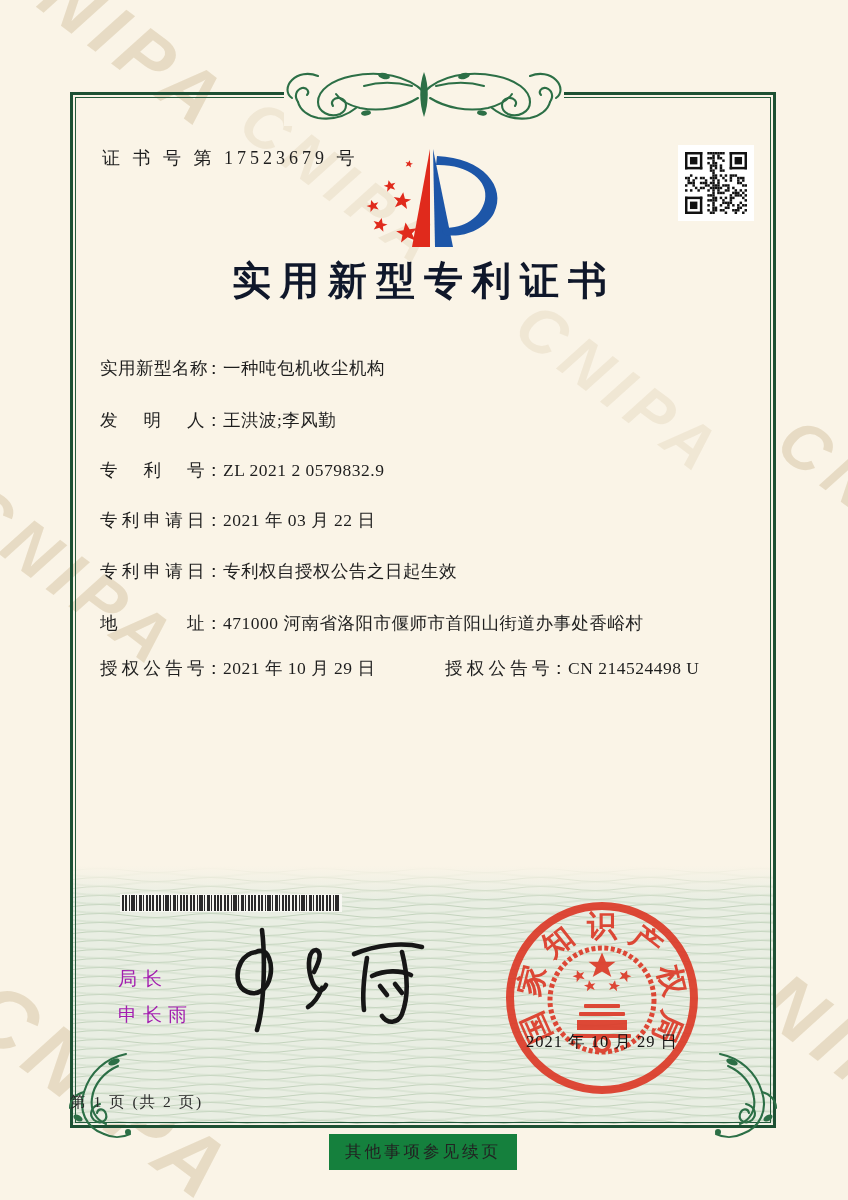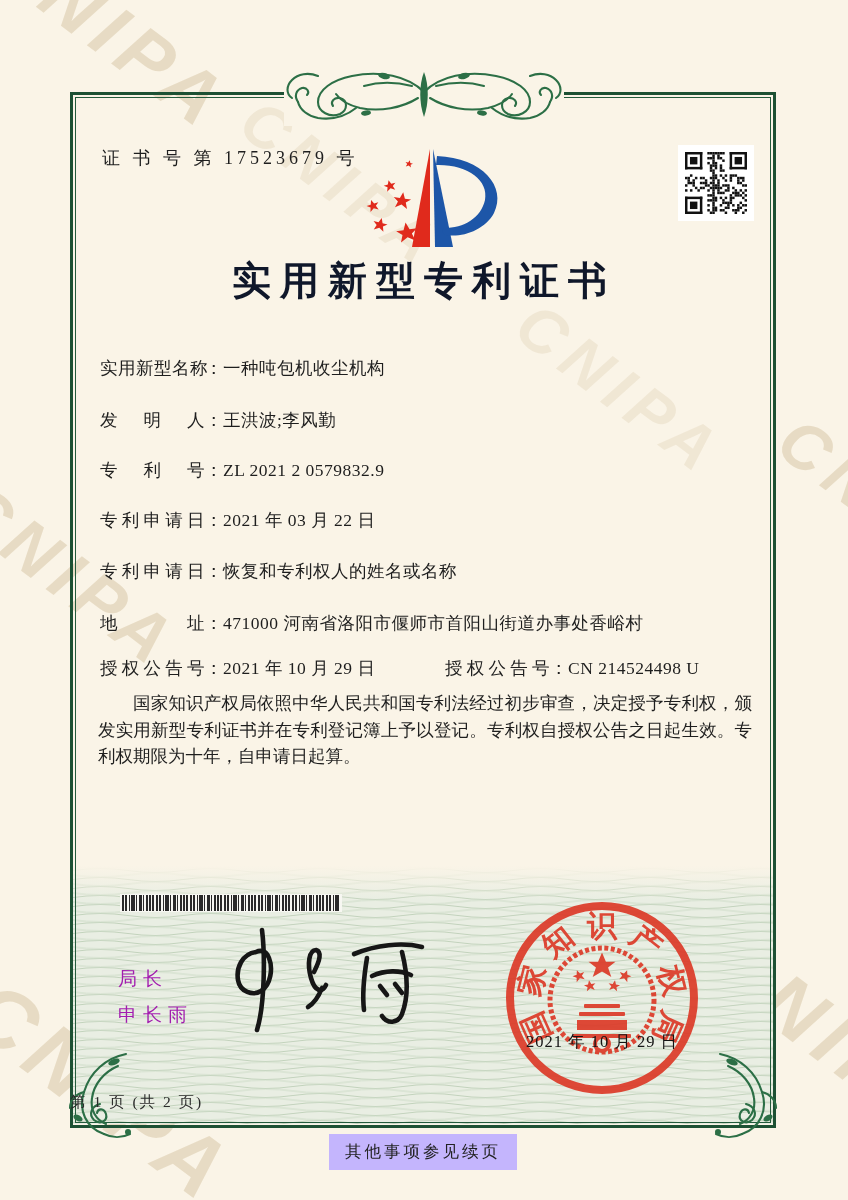--- a/index.html
+++ b/index.html
@@ -58,21 +58,21 @@
   #signature{left:222px;top:922px}
 
   #seal{left:500px;top:896px}
   #seal-date{left:505px;top:1031px;width:194px;text-align:center;font-size:16.5px;
     letter-spacing:1px;color:#141414;z-index:6}
 
   #page-footer{left:70px;top:1092px;width:700px;text-align:left;font-size:15.5px;
     letter-spacing:2px;color:#2a2a2a;z-index:6}
 
   #note-box{left:70px;top:1134px;width:706px;text-align:center;z-index:5}
-  #note-box span{display:inline-block;background:#c4b5fd;padding:7px 16px;
+  #note-box span{display:inline-block;background:#15803d;padding:7px 16px;
     font-size:16.5px;letter-spacing:3px;color:#222}
 
   svg{display:block}
 </style>
 </head>
 <body>
 
 <div class="wm" style="left:-28px;top:-14px;font-size:76px">CNIPA</div>
 <div class="wm wm-light" style="left:225px;top:148px;font-size:62px">CNIPA</div>
 <div class="wm wm-light" style="left:500px;top:352px;font-size:64px">CNIPA</div>
@@ -357,34 +357,33 @@
 <div class="row content" style="top:408px">
   <span class="flabel">发明人</span><span>：</span><span class="fvalue">王洪波;李风勤</span>
 </div>
 <div class="row content" style="top:458px">
   <span class="flabel">专利号</span><span>：</span><span class="fvalue">ZL 2021 2 0579832.9</span>
 </div>
 <div class="row content" style="top:508px">
   <span class="flabel">专利申请日</span><span>：</span><span class="fvalue">2021 年 03 月 22 日</span>
 </div>
 <div class="row content" style="top:559px">
-  <span class="flabel">专利申请日</span><span>：</span><span class="fvalue">恢复和专利权人的姓名或名称</span>
+  <span class="flabel">专利申请日</span><span>：</span><span class="fvalue">专利权自授权公告之日起生效</span>
 </div>
 <div class="row content" style="top:611px">
   <span class="flabel">地址</span><span>：</span><span class="fvalue">471000 河南省洛阳市偃师市首阳山街道办事处香峪村</span>
 </div>
 <div class="row content" style="top:656px">
   <span class="flabel">授权公告号</span><span>：</span><span class="fvalue">2021 年 10 月 29 日</span>
   <span class="pair2">
     <span class="flabel">授权公告号</span><span>：</span><span class="fvalue">CN 214524498 U</span>
   </span>
 </div>
 
 <div id="body-text" class="abs content">
-  <p>国家知识产权局依照中华人民共和国专利法经过初步审查，决定授予专利权，颁发实用新型专利证书并在专利登记簿上予以登记。专利权自授权公告之日起生效。专利权期限为十年，自申请日起算。</p>
 </div>
 
 <div id="barcode" class="abs content">
   <svg id="barcode-svg" width="218" height="16" viewBox="0 0 218 16">
       <rect x="0" y="0" width="2" height="16" fill="#2a2a2a"></rect>
       <rect x="3" y="0" width="2" height="16" fill="#2a2a2a"></rect>
       <rect x="7" y="0" width="1" height="16" fill="#2a2a2a"></rect>
       <rect x="9" y="0" width="4" height="16" fill="#2a2a2a"></rect>
       <rect x="14" y="0" width="1" height="16" fill="#2a2a2a"></rect>
       <rect x="17" y="0" width="3" height="16" fill="#2a2a2a"></rect>

